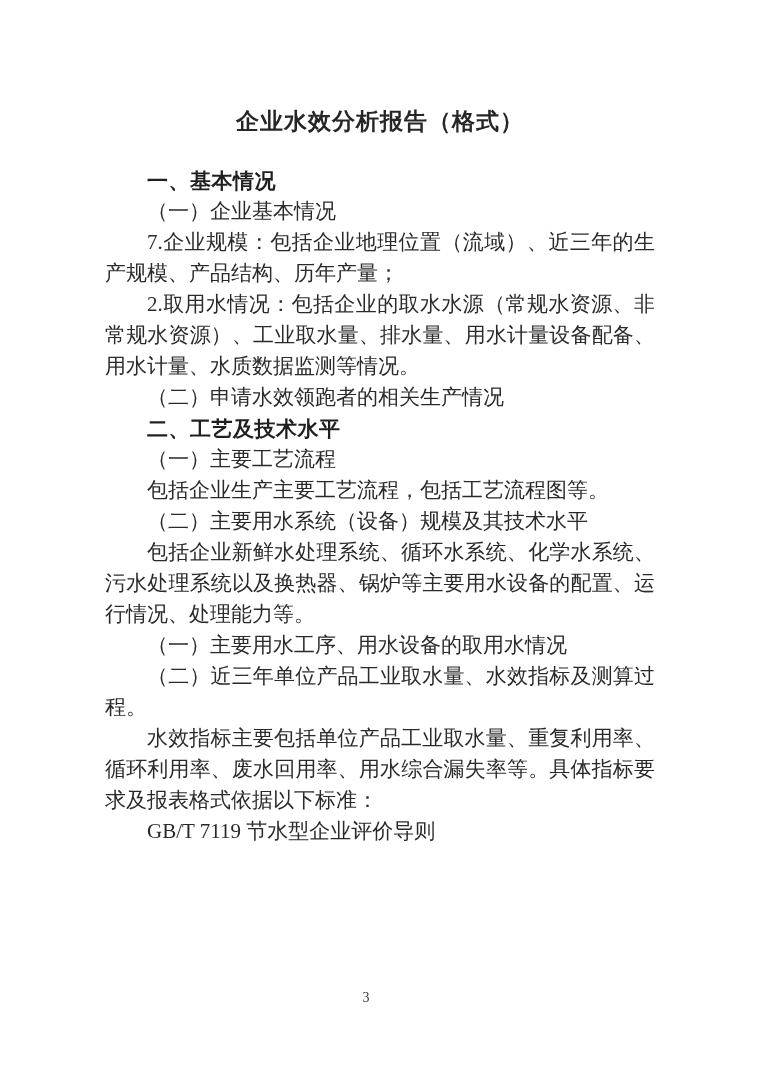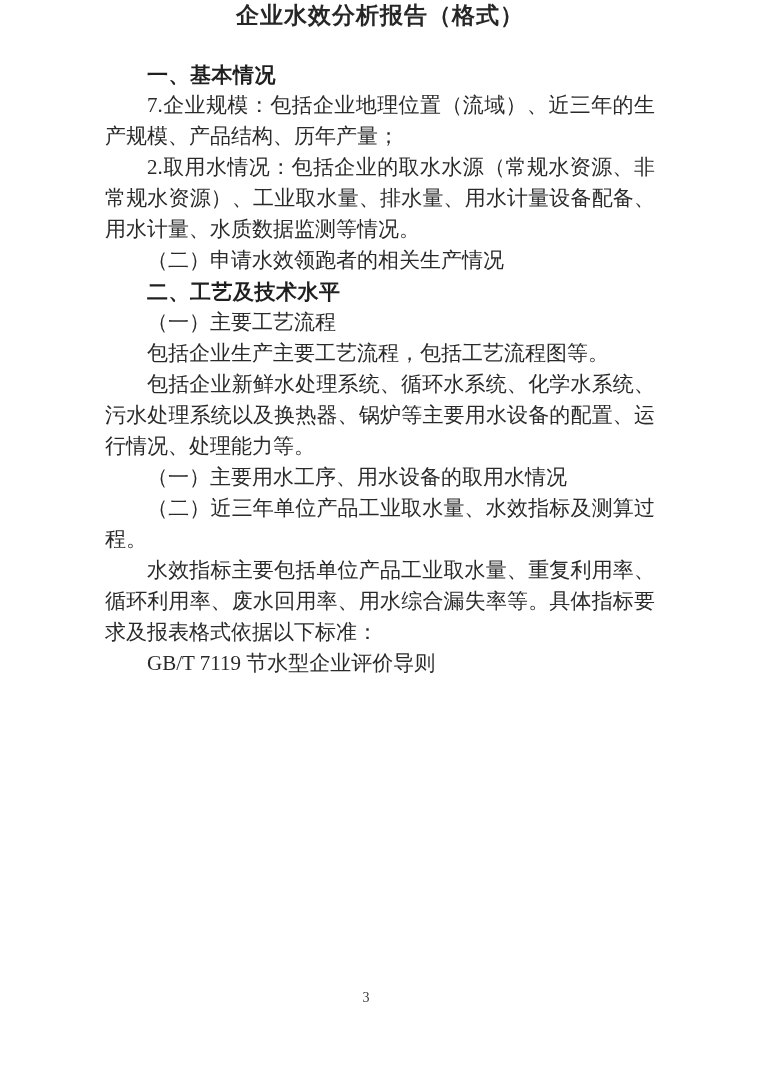--- a/index.html
+++ b/index.html
@@ -10,20 +10,21 @@
     color: #2a2a2a;
   }
   .page {
     position: relative;
     width: 760px; height: 1074px;
     background: #ffffff;
     overflow: hidden;
   }
   .doc-title {
     margin: 0;
+    padding-top: 106px;
     font-size: 23px;
     font-weight: bold;
     text-align: center;
     letter-spacing: 1px;
     font-family: "Liberation Serif", serif;
     color: #262626;
   }
   .doc-body {
     width: 550px;
     margin: 28px auto 1px auto;
@@ -55,26 +56,28 @@
   }
 </style>
 </head>
 <body>
 
 <div class="page">
   <h1 class="doc-title">企业水效分析报告（格式）</h1>
 
   <div class="doc-body" id="doc-body">
       <p class="heading">一、基本情况</p>
+      <p class="subheading">（一）企业基本情况</p>
       <p class="paragraph">7.企业规模：包括企业地理位置（流域）、近三年的生产规模、产品结构、历年产量；</p>
       <p class="paragraph">2.取用水情况：包括企业的取水水源（常规水资源、非常规水资源）、工业取水量、排水量、用水计量设备配备、用水计量、水质数据监测等情况。</p>
       <p class="subheading">（二）申请水效领跑者的相关生产情况</p>
       <p class="heading">二、工艺及技术水平</p>
       <p class="subheading">（一）主要工艺流程</p>
       <p class="paragraph">包括企业生产主要工艺流程，包括工艺流程图等。</p>
+      <p class="subheading">（二）主要用水系统（设备）规模及其技术水平</p>
       <p class="paragraph">包括企业新鲜水处理系统、循环水系统、化学水系统、污水处理系统以及换热器、锅炉等主要用水设备的配置、运行情况、处理能力等。</p>
       <p class="subheading">（一）主要用水工序、用水设备的取用水情况</p>
       <p class="subheading">（二）近三年单位产品工业取水量、水效指标及测算过程。</p>
       <p class="paragraph">水效指标主要包括单位产品工业取水量、重复利用率、循环利用率、废水回用率、用水综合漏失率等。具体指标要求及报表格式依据以下标准：</p>
       <p class="standard">GB/T 7119 节水型企业评价导则</p>
     </div>
 
   <div class="page-number">3</div>
 </div>
 

